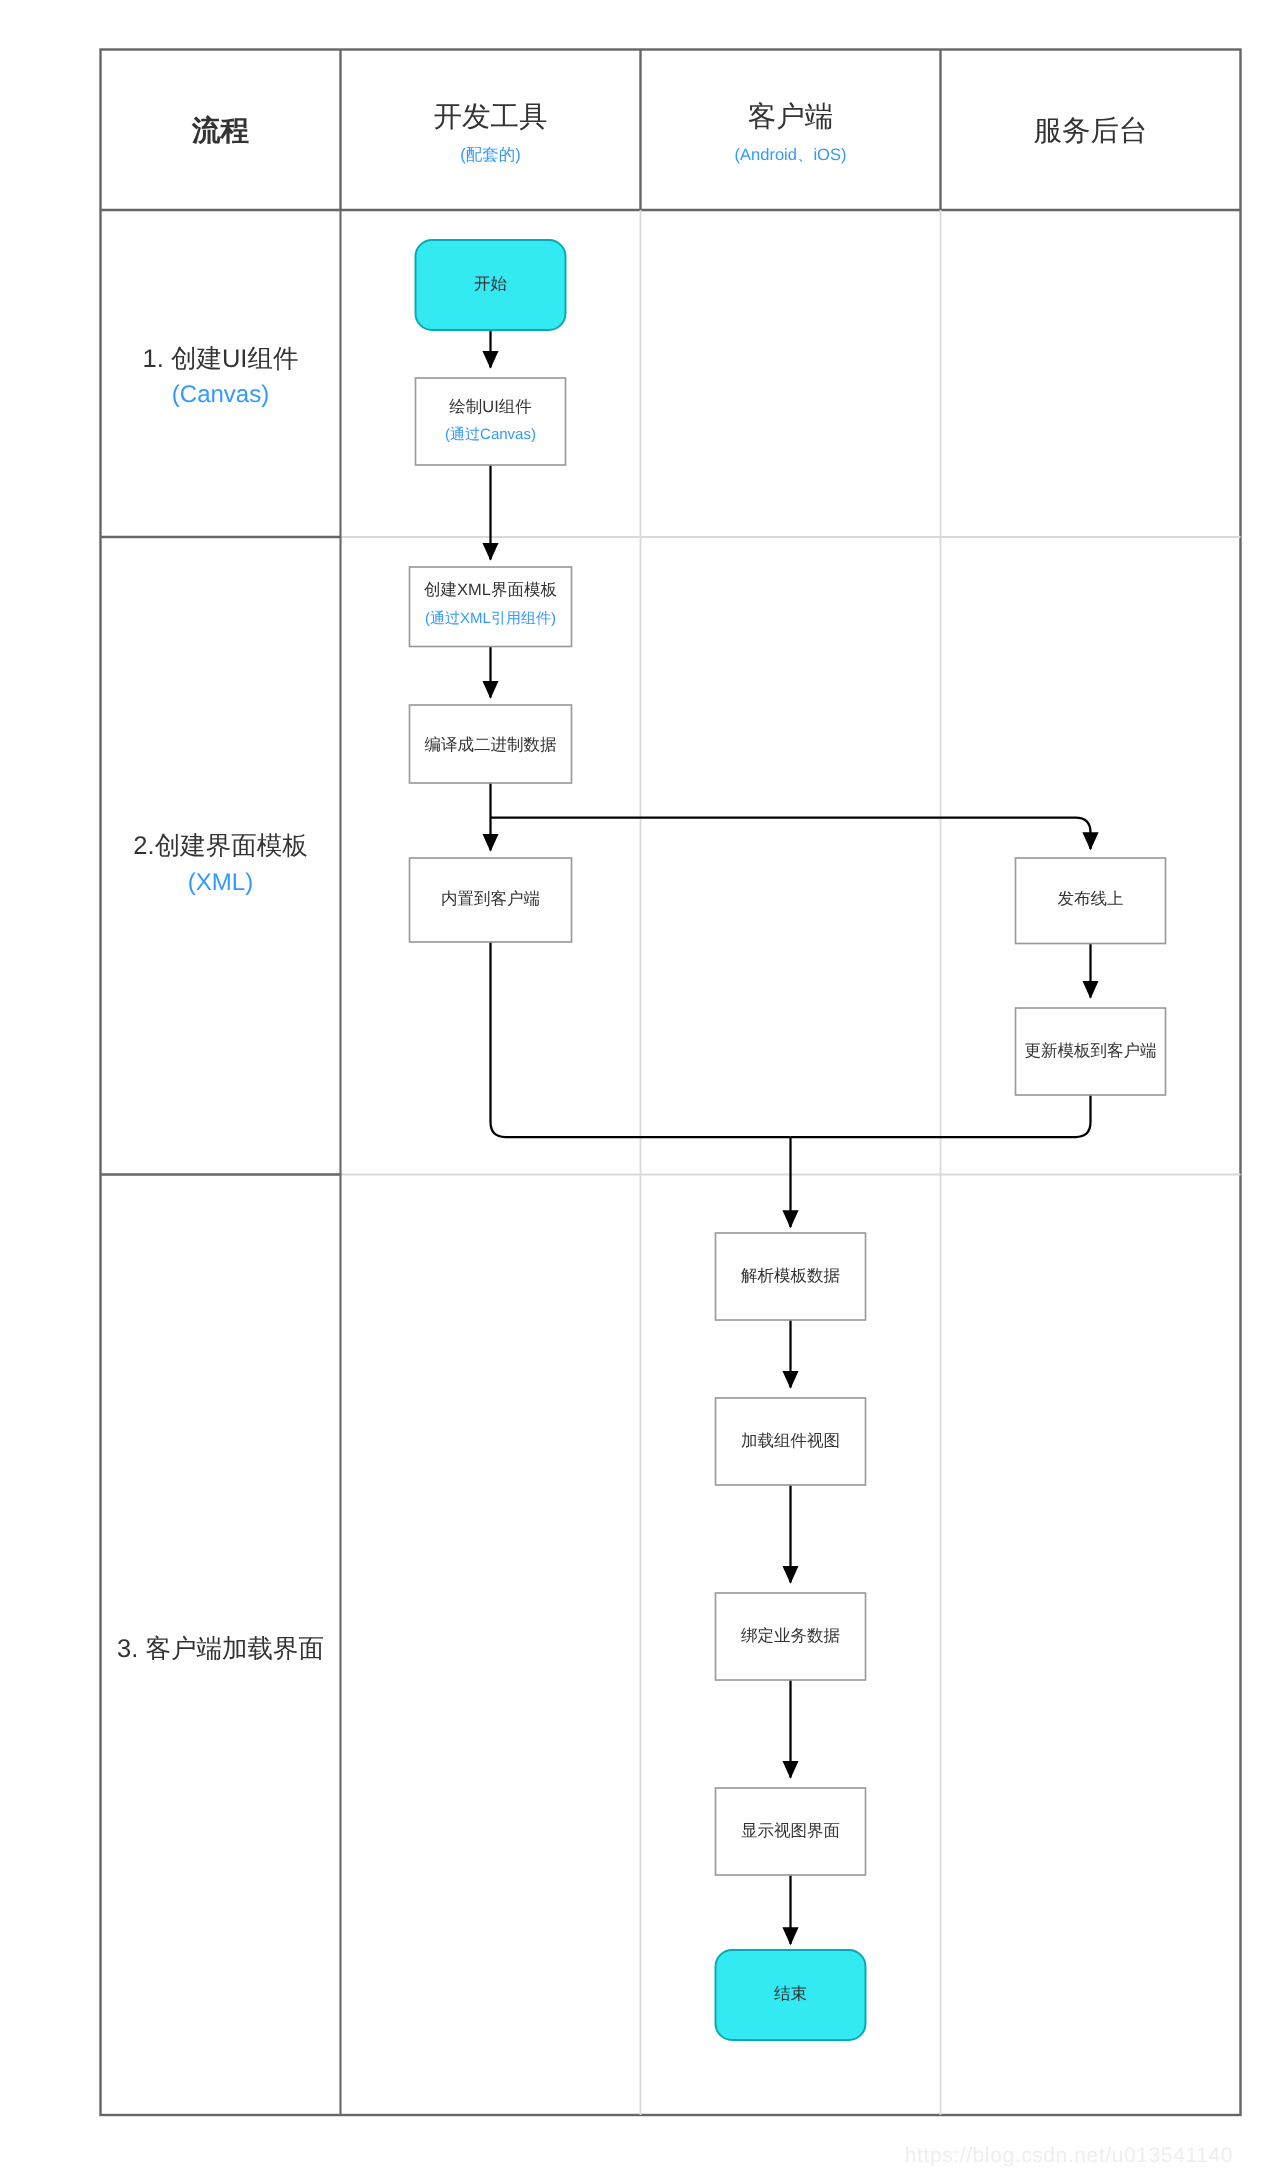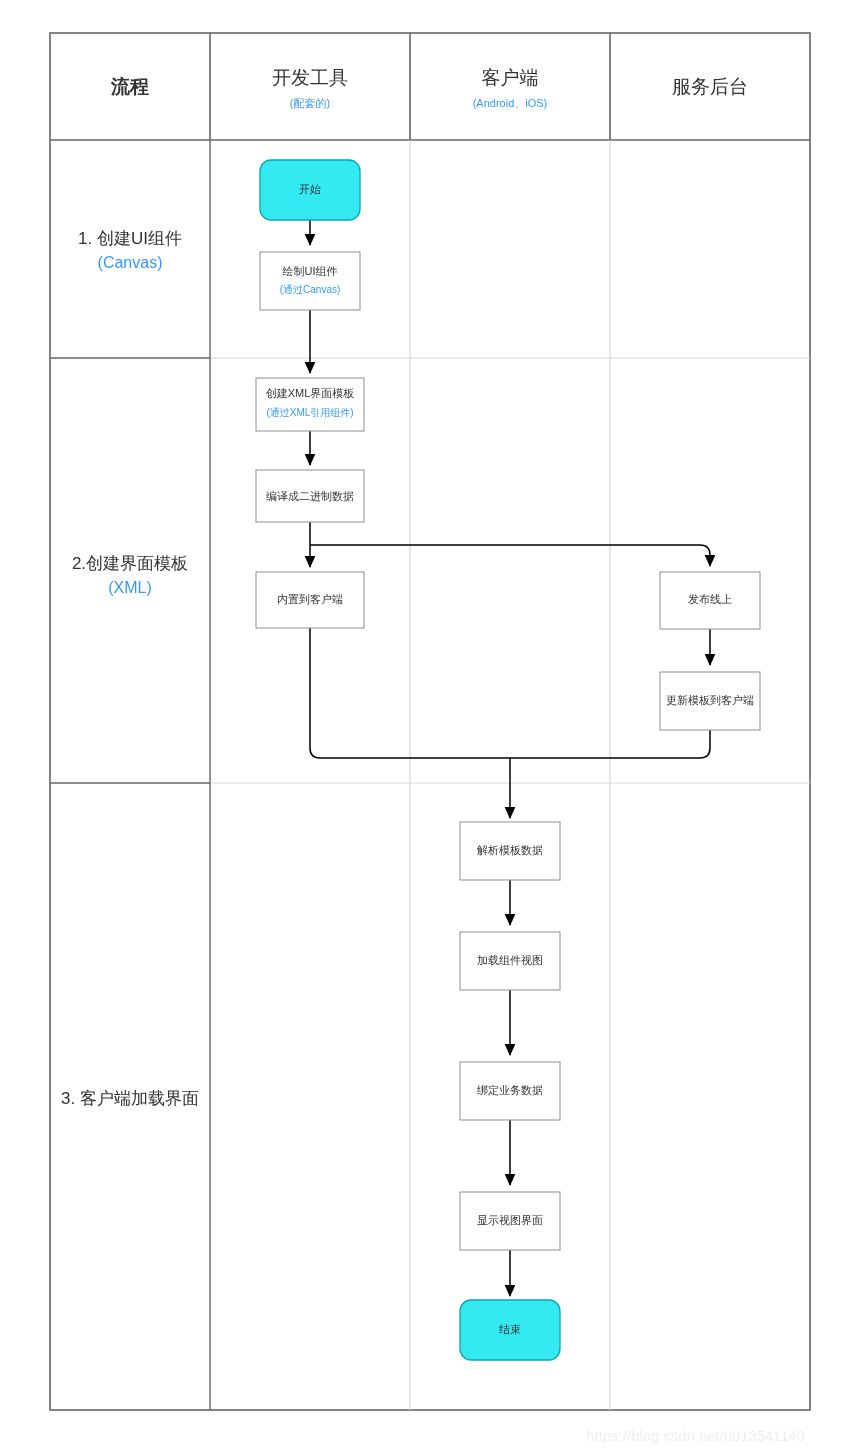--- a/index.html
+++ b/index.html
@@ -9,21 +9,21 @@
   }
   body {
     width: 850px;
     height: 1450px;
     position: relative;
     font-family: "Liberation Sans", "DejaVu Sans", sans-serif;
     overflow: hidden;
   }
   #stage {
     position: absolute;
-    left: 0; top: 0;
+    left: 17px; top: 0;
     width: 817px;
     height: 1450px;
   }
   svg.flow {
     position: absolute;
     left: 0; top: 0;
     width: 850px;
     height: 1450px;
   }
   .swim-head-title {

